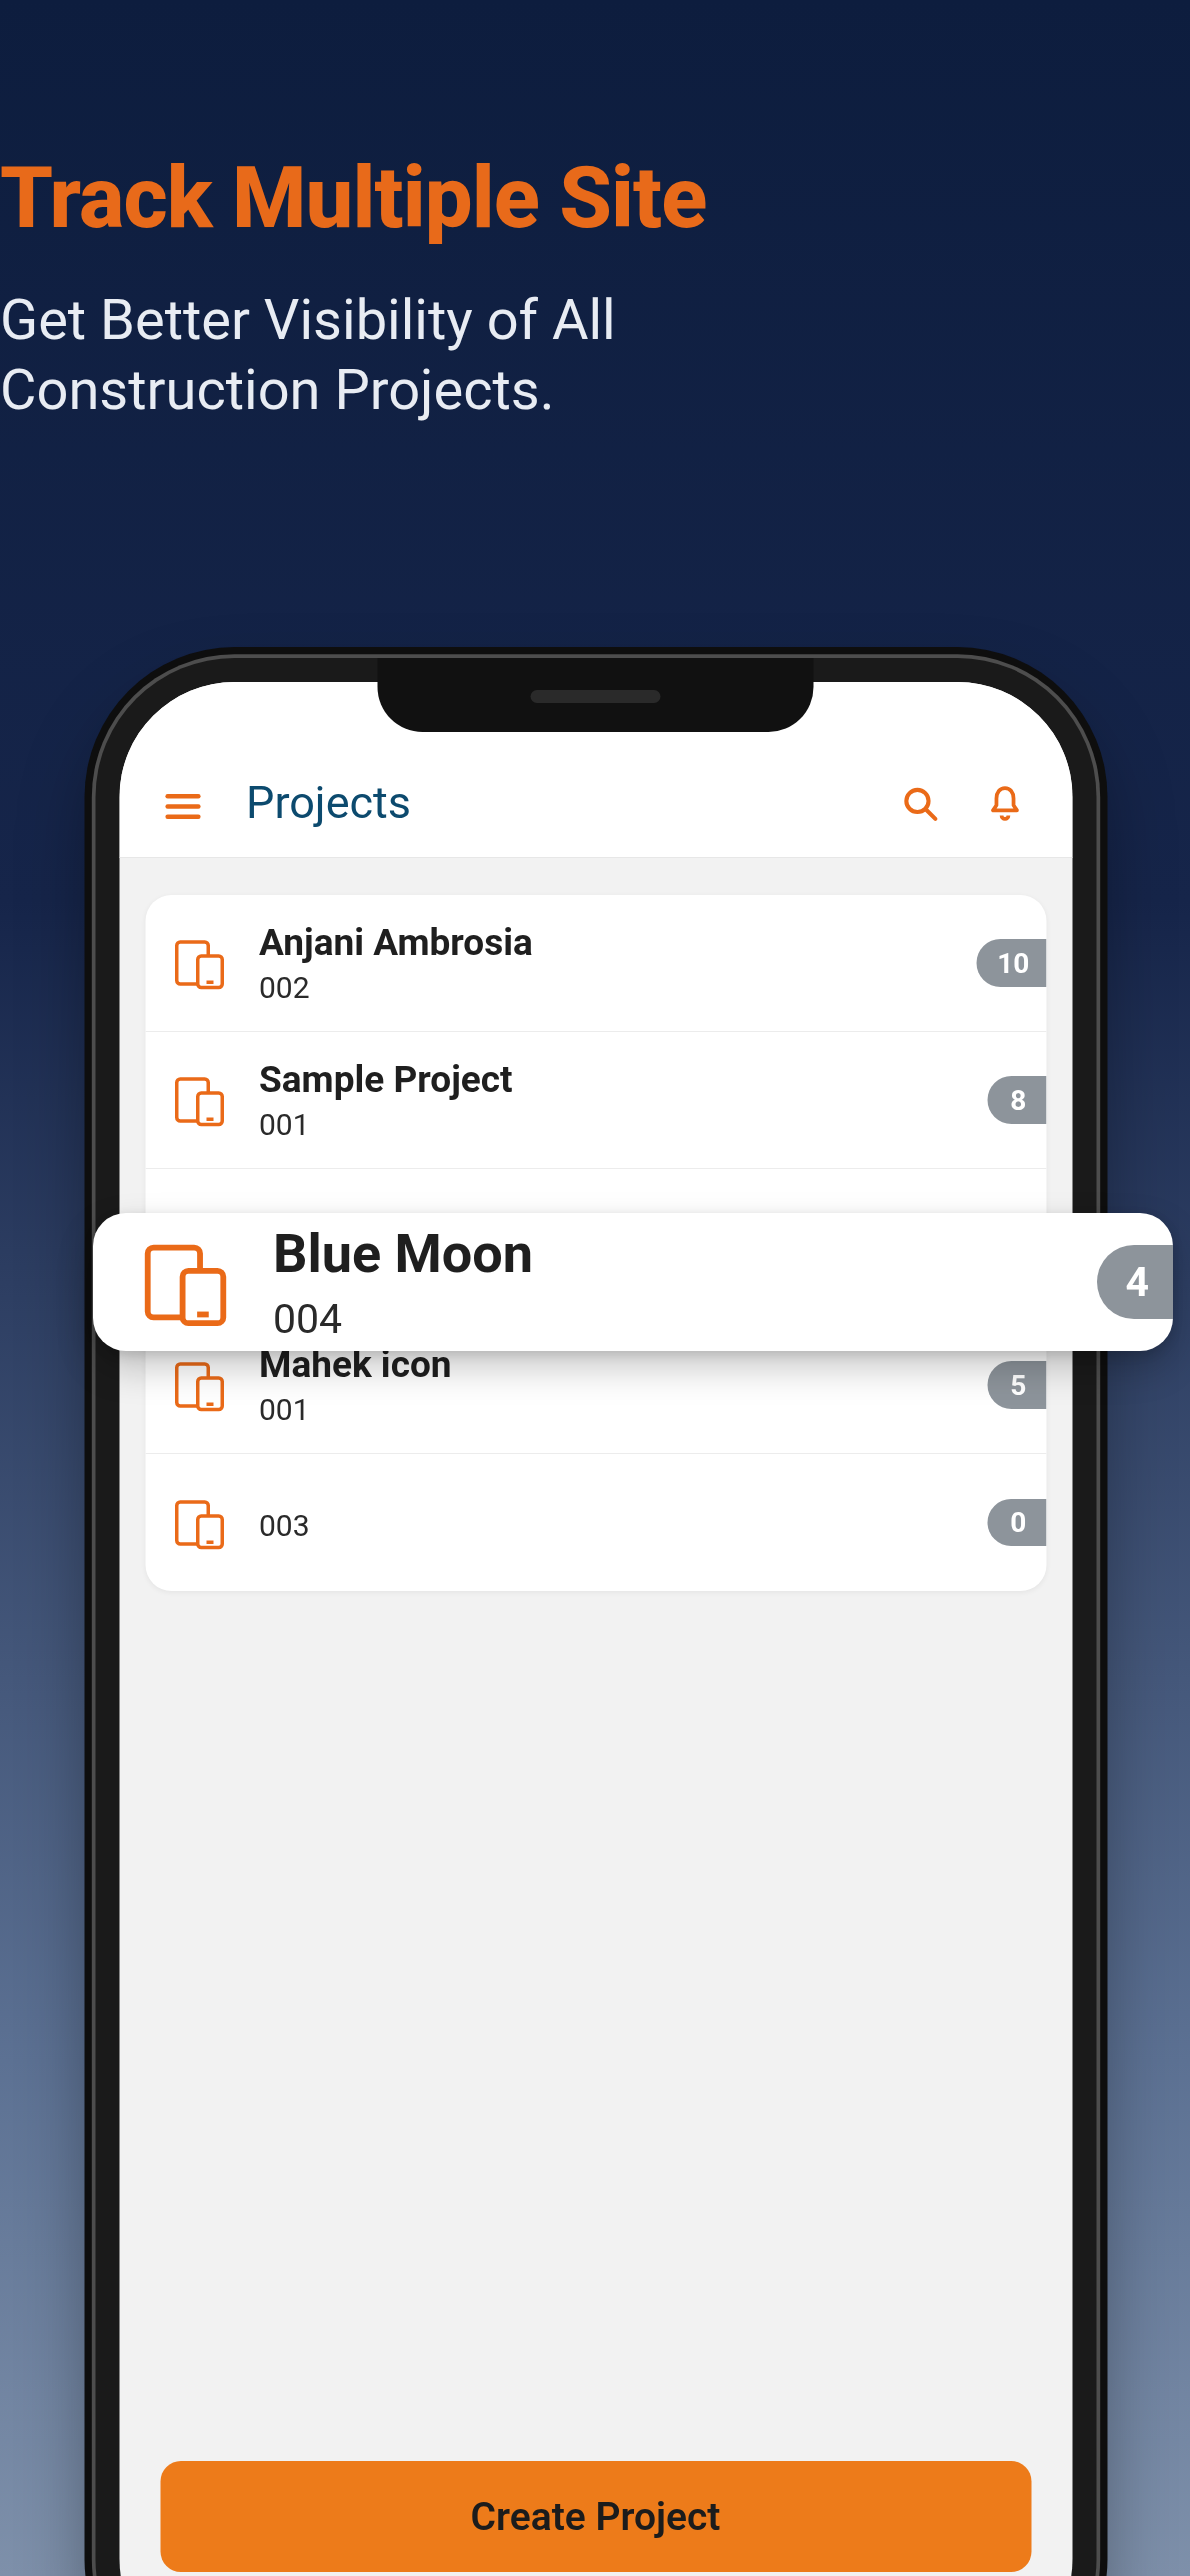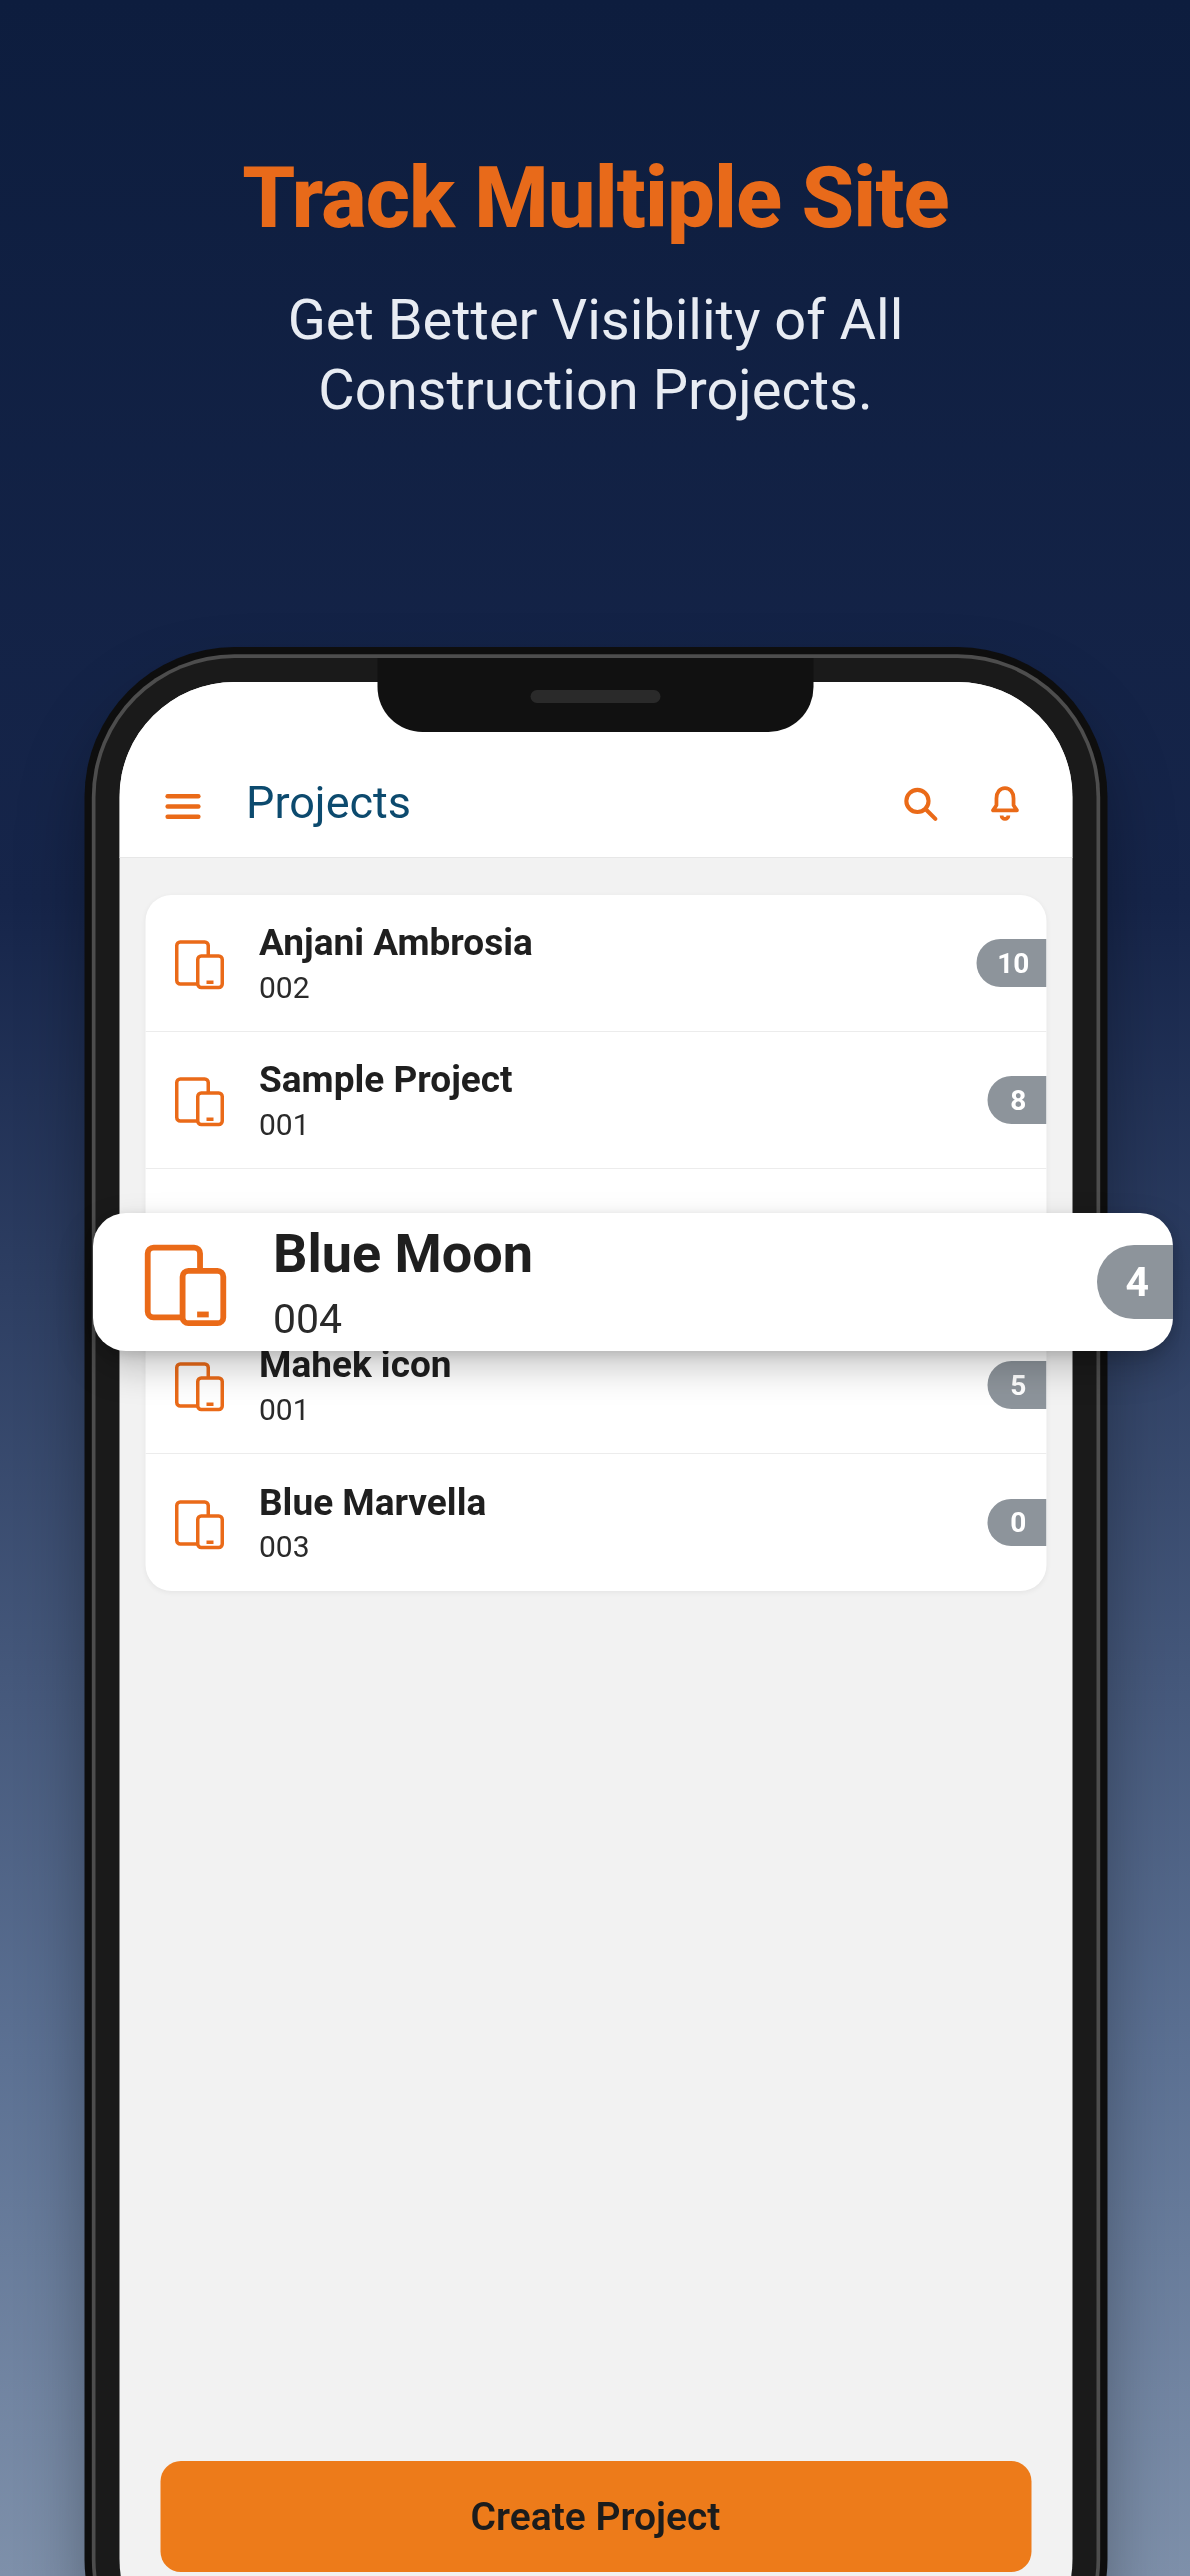--- a/index.html
+++ b/index.html
@@ -5,21 +5,21 @@
   * { box-sizing: border-box; margin: 0; padding: 0; }
   html, body { width: 1191px; height: 2576px; }
   body {
     font-family: -apple-system, BlinkMacSystemFont, "Segoe UI", Roboto, Helvetica, Arial, sans-serif;
     background: linear-gradient(to bottom, #0d1d3e 0%, #16254a 35%, #5c7193 80%, #7e90aa 100%);
     overflow: hidden;
     position: relative;
   }
 
   .hero {
-    text-align: center;
+    text-align: left;
     padding-top: 148px;
   }
   .hero-title {
     color: #e86a1a;
     font-size: 85px;
     font-weight: 800;
     letter-spacing: -0.9px;
   }
   .hero-sub {
     color: #e8ecf3;
@@ -271,21 +271,20 @@
         <div class="badge">5</div>
       </div>
 
       <div class="row">
         <svg class="ico device-icon" viewBox="0 0 32 32">
           <rect x="3" y="4" width="18" height="24" rx="2" fill="none" stroke-width="2"></rect>
           <rect x="15" y="12" width="14" height="18" rx="2" fill="#fff" stroke-width="2"></rect>
           <line x1="20" y1="27" x2="24" y2="27" stroke-width="2"></line>
         </svg>
         <div class="txt">
-          <div class="name">Blue Marvella</div>
           <div class="code">003</div>
         </div>
         <div class="badge">0</div>
       </div>
 
     </div>
 
     <div class="create-btn">
       <span>Create Project</span>
     </div>

